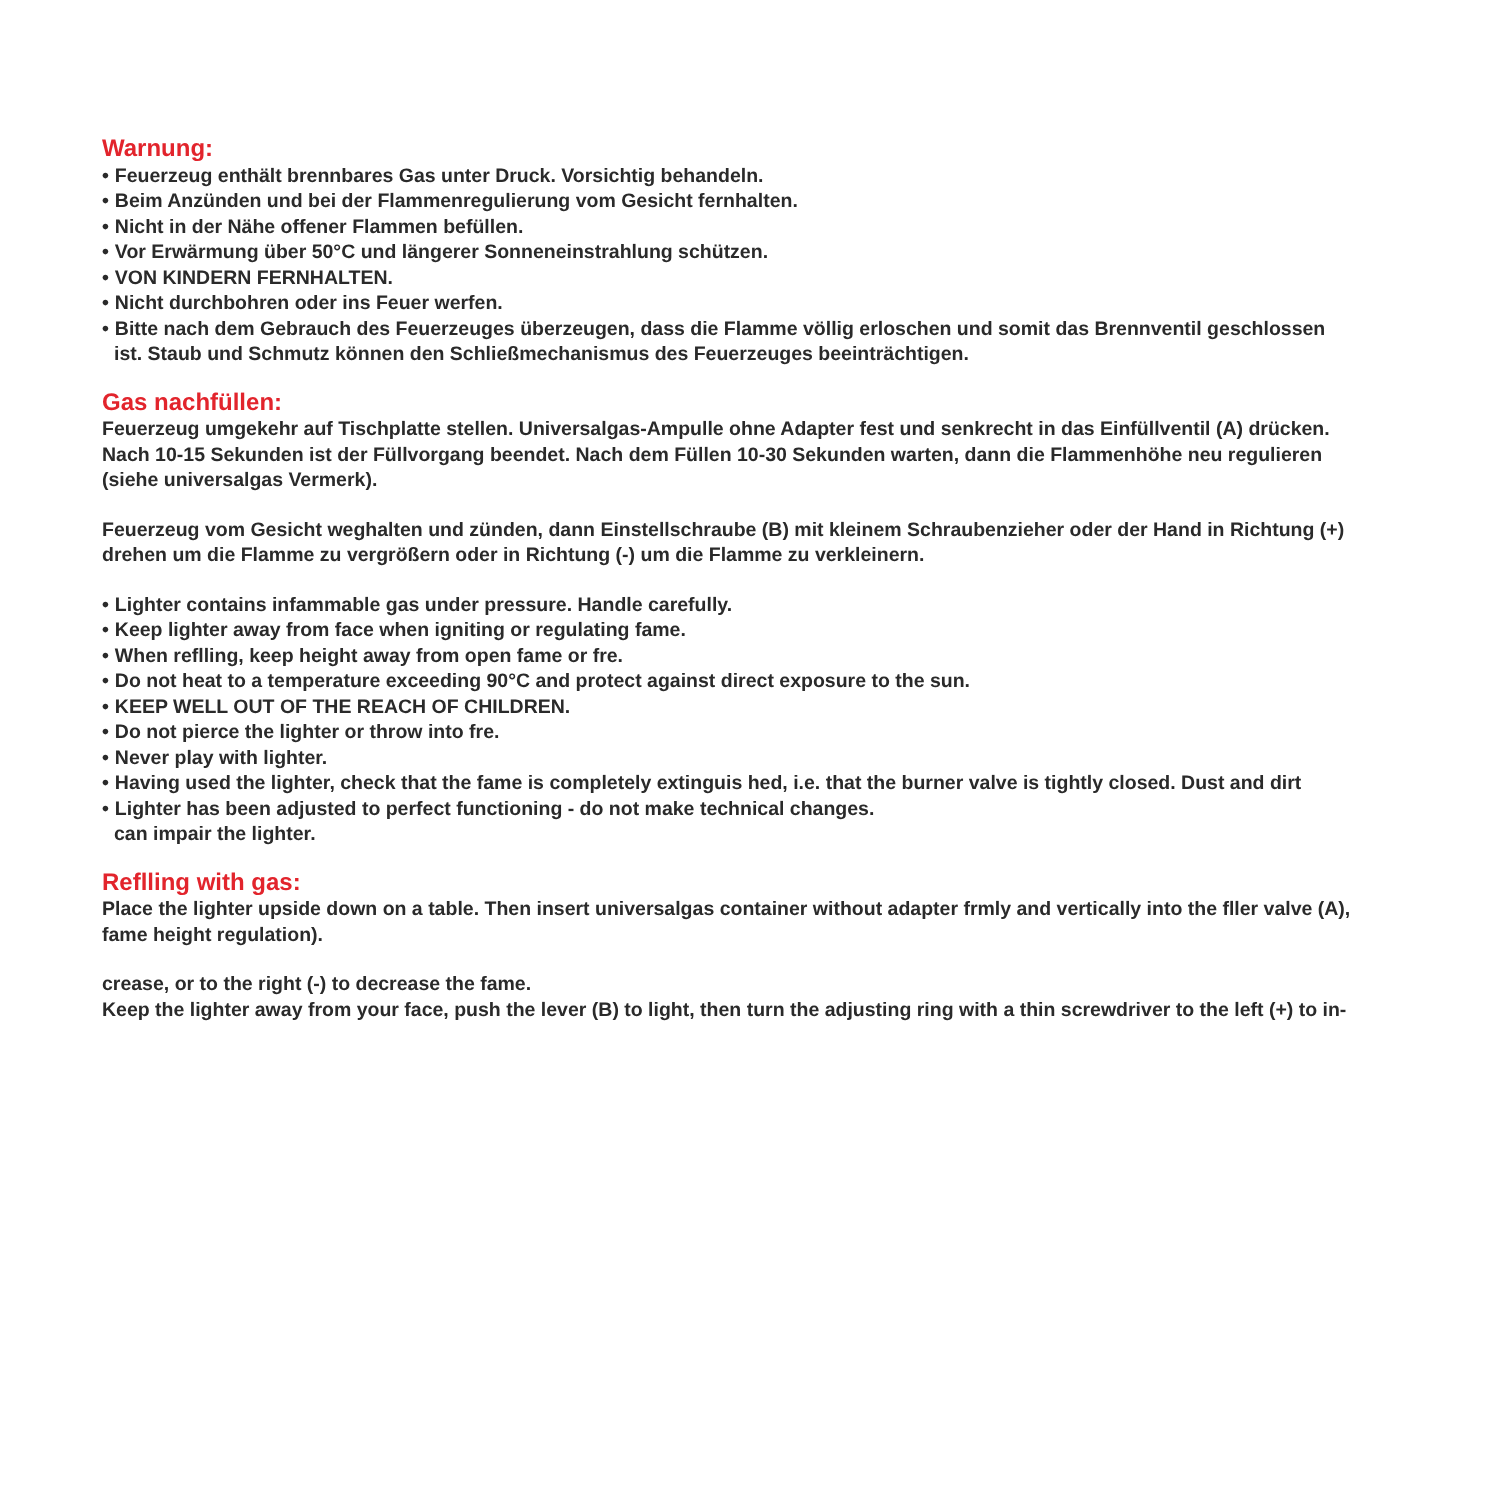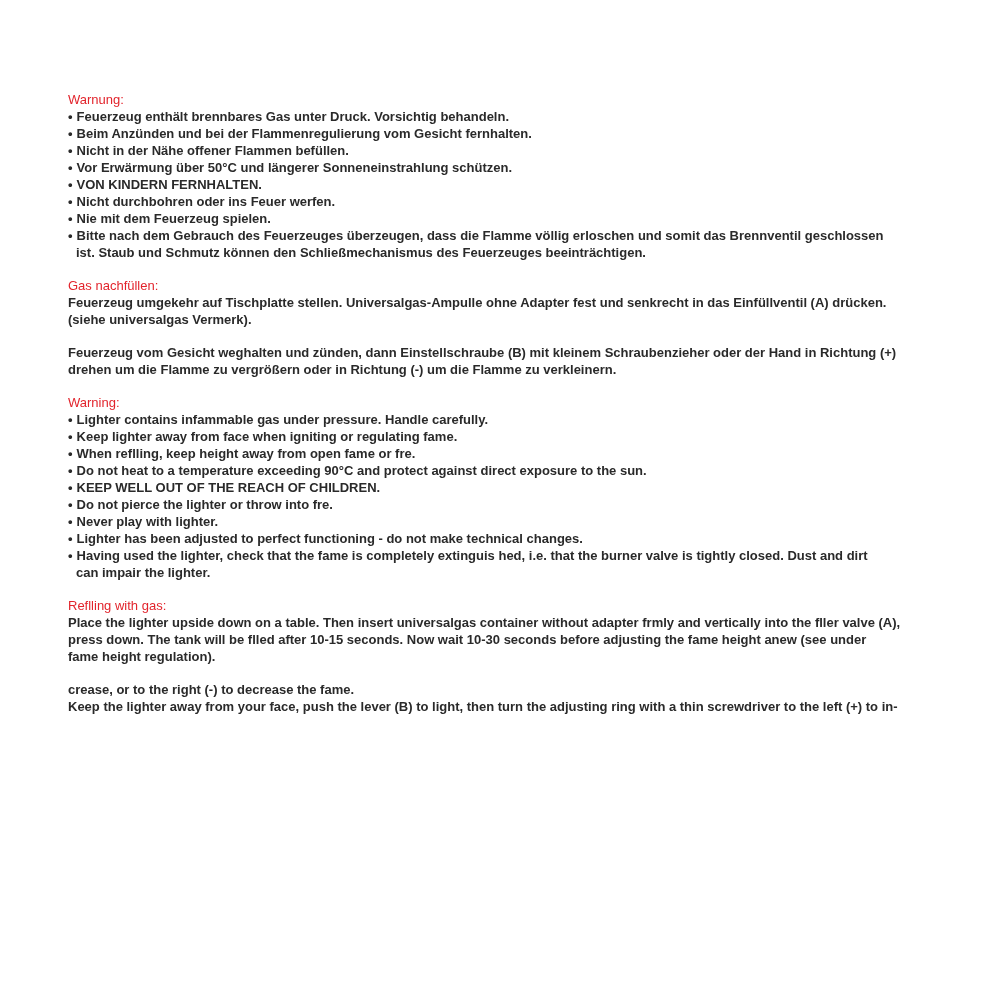--- a/index.html
+++ b/index.html
@@ -19,23 +19,24 @@
     font-size: 13px;
     line-height: 17px;
     color: var(--text-color, #2a2a2a);
     -webkit-font-smoothing: antialiased;
   }
   .section {
     margin: 0 0 16px 0;
   }
   .heading {
     color: var(--heading-color, #e2242c);
-    font-size: 13px;
+    font-size: 16px;
     line-height: 17px;
     white-space: nowrap;
+    font-weight: bold;
   }
   .line {
     white-space: nowrap;
     font-weight: bold;
   }
   .line .bullet {
     display: inline-block;
     margin-right: 4px;
   }
   .line.cont {
@@ -47,49 +48,47 @@
 
 <main class="sheet">
     <section class="section">
       <div class="heading">Warnung:</div>
       <div class="line"><span class="bullet">•</span><span>Feuerzeug enthält brennbares Gas unter Druck. Vorsichtig behandeln.</span></div>
       <div class="line"><span class="bullet">•</span><span>Beim Anzünden und bei der Flammenregulierung vom Gesicht fernhalten.</span></div>
       <div class="line"><span class="bullet">•</span><span>Nicht in der Nähe offener Flammen befüllen.</span></div>
       <div class="line"><span class="bullet">•</span><span>Vor Erwärmung über 50°C und längerer Sonneneinstrahlung schützen.</span></div>
       <div class="line"><span class="bullet">•</span><span>VON KINDERN FERNHALTEN.</span></div>
       <div class="line"><span class="bullet">•</span><span>Nicht durchbohren oder ins Feuer werfen.</span></div>
-      <div class="line"><span class="bullet">•</span><span>Nie mit dem Feuerzeug spielen.</span></div>
       <div class="line"><span class="bullet">•</span><span>Bitte nach dem Gebrauch des Feuerzeuges überzeugen, dass die Flamme völlig erloschen und somit das Brennventil geschlossen</span></div>
       <div class="line cont"><span>ist. Staub und Schmutz können den Schließmechanismus des Feuerzeuges beeinträchtigen.</span></div>
     </section>
     <section class="section">
       <div class="heading">Gas nachfüllen:</div>
       <div class="line"><span>Feuerzeug umgekehr auf Tischplatte stellen. Universalgas-Ampulle ohne Adapter fest und senkrecht in das Einfüllventil (A) drücken.</span></div>
+      <div class="line"><span>Nach 10-15 Sekunden ist der Füllvorgang beendet. Nach dem Füllen 10-30 Sekunden warten, dann die Flammenhöhe neu regulieren</span></div>
       <div class="line"><span>(siehe universalgas Vermerk).</span></div>
     </section>
     <section class="section">
       <div class="line"><span>Feuerzeug vom Gesicht weghalten und zünden, dann Einstellschraube (B) mit kleinem Schraubenzieher oder der Hand in Richtung (+)</span></div>
       <div class="line"><span>drehen um die Flamme zu vergrößern oder in Richtung (-) um die Flamme zu verkleinern.</span></div>
     </section>
     <section class="section">
-      <div class="heading">Warning:</div>
       <div class="line"><span class="bullet">•</span><span>Lighter contains infammable gas under pressure. Handle carefully.</span></div>
       <div class="line"><span class="bullet">•</span><span>Keep lighter away from face when igniting or regulating fame.</span></div>
       <div class="line"><span class="bullet">•</span><span>When reflling, keep height away from open fame or fre.</span></div>
       <div class="line"><span class="bullet">•</span><span>Do not heat to a temperature exceeding 90°C and protect against direct exposure to the sun.</span></div>
       <div class="line"><span class="bullet">•</span><span>KEEP WELL OUT OF THE REACH OF CHILDREN.</span></div>
       <div class="line"><span class="bullet">•</span><span>Do not pierce the lighter or throw into fre.</span></div>
       <div class="line"><span class="bullet">•</span><span>Never play with lighter.</span></div>
+      <div class="line"><span class="bullet">•</span><span>Having used the lighter, check that the fame is completely extinguis hed, i.e. that the burner valve is tightly closed. Dust and dirt</span></div>
       <div class="line"><span class="bullet">•</span><span>Lighter has been adjusted to perfect functioning - do not make technical changes.</span></div>
-      <div class="line"><span class="bullet">•</span><span>Having used the lighter, check that the fame is completely extinguis hed, i.e. that the burner valve is tightly closed. Dust and dirt</span></div>
       <div class="line cont"><span>can impair the lighter.</span></div>
     </section>
     <section class="section">
       <div class="heading">Reflling with gas:</div>
       <div class="line"><span>Place the lighter upside down on a table. Then insert universalgas container without adapter frmly and vertically into the fller valve (A),</span></div>
-      <div class="line"><span>press down. The tank will be flled after 10-15 seconds. Now wait 10-30 seconds before adjusting the fame height anew (see under</span></div>
       <div class="line"><span>fame height regulation).</span></div>
     </section>
     <section class="section">
       <div class="line"><span>crease, or to the right (-) to decrease the fame.</span></div>
       <div class="line"><span>Keep the lighter away from your face, push the lever (B) to light, then turn the adjusting ring with a thin screwdriver to the left (+) to in-</span></div>
     </section>
   </main>
 
 </body></html>

